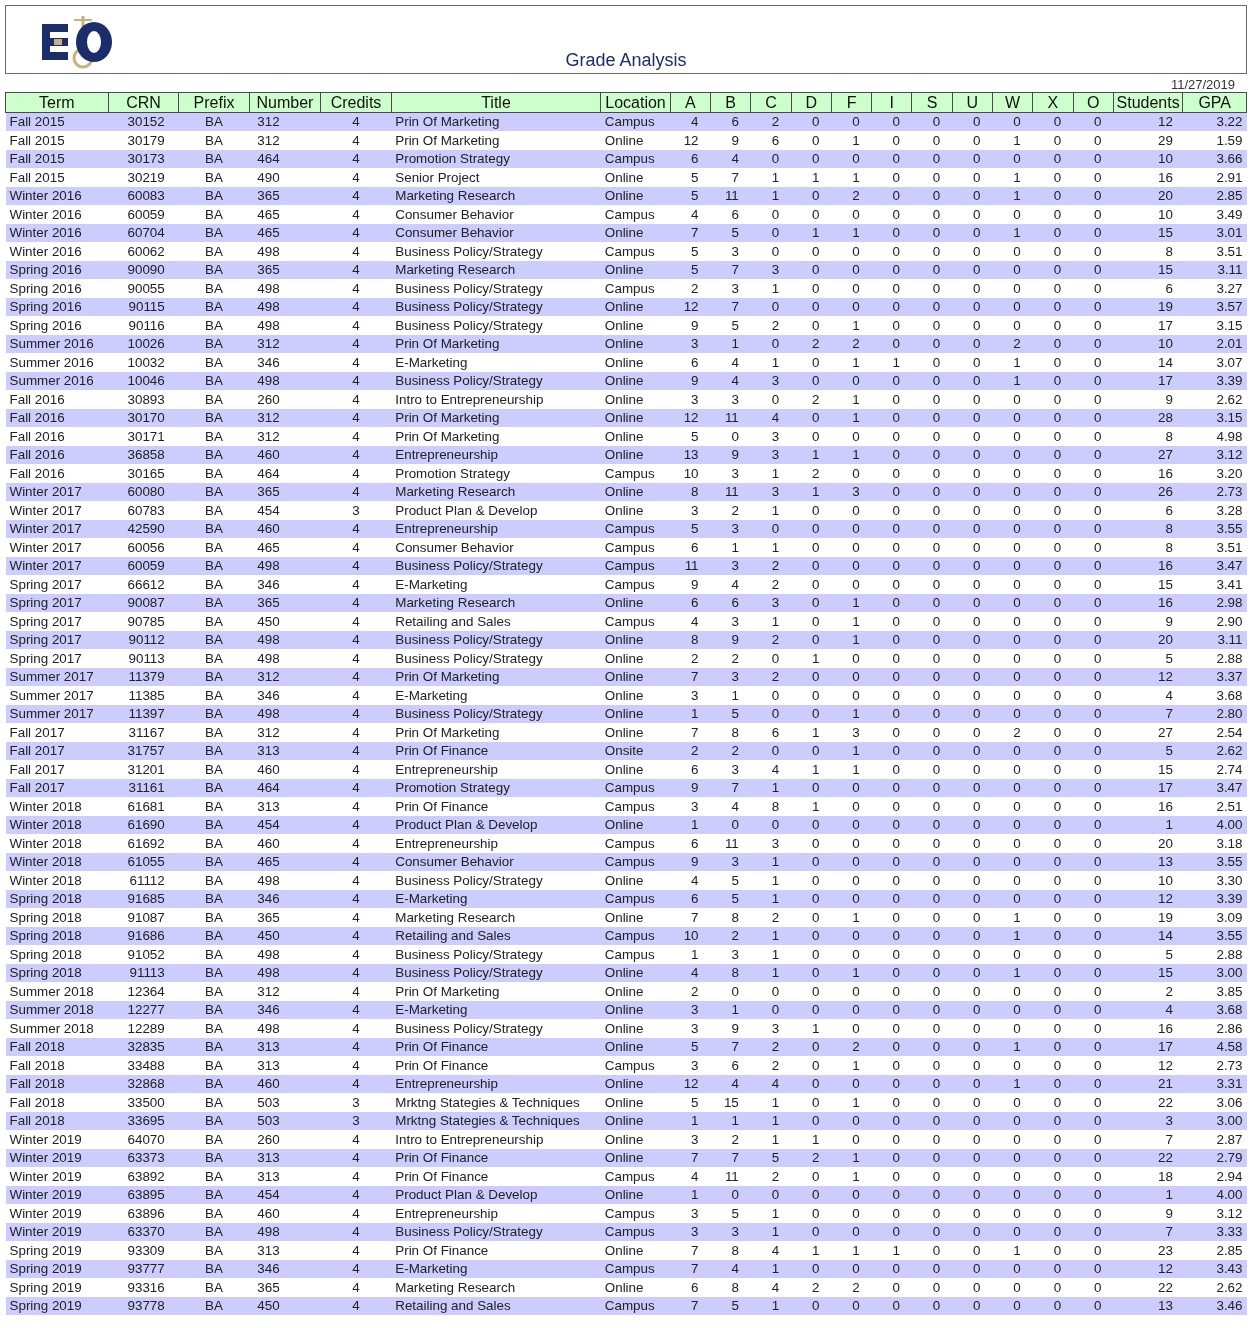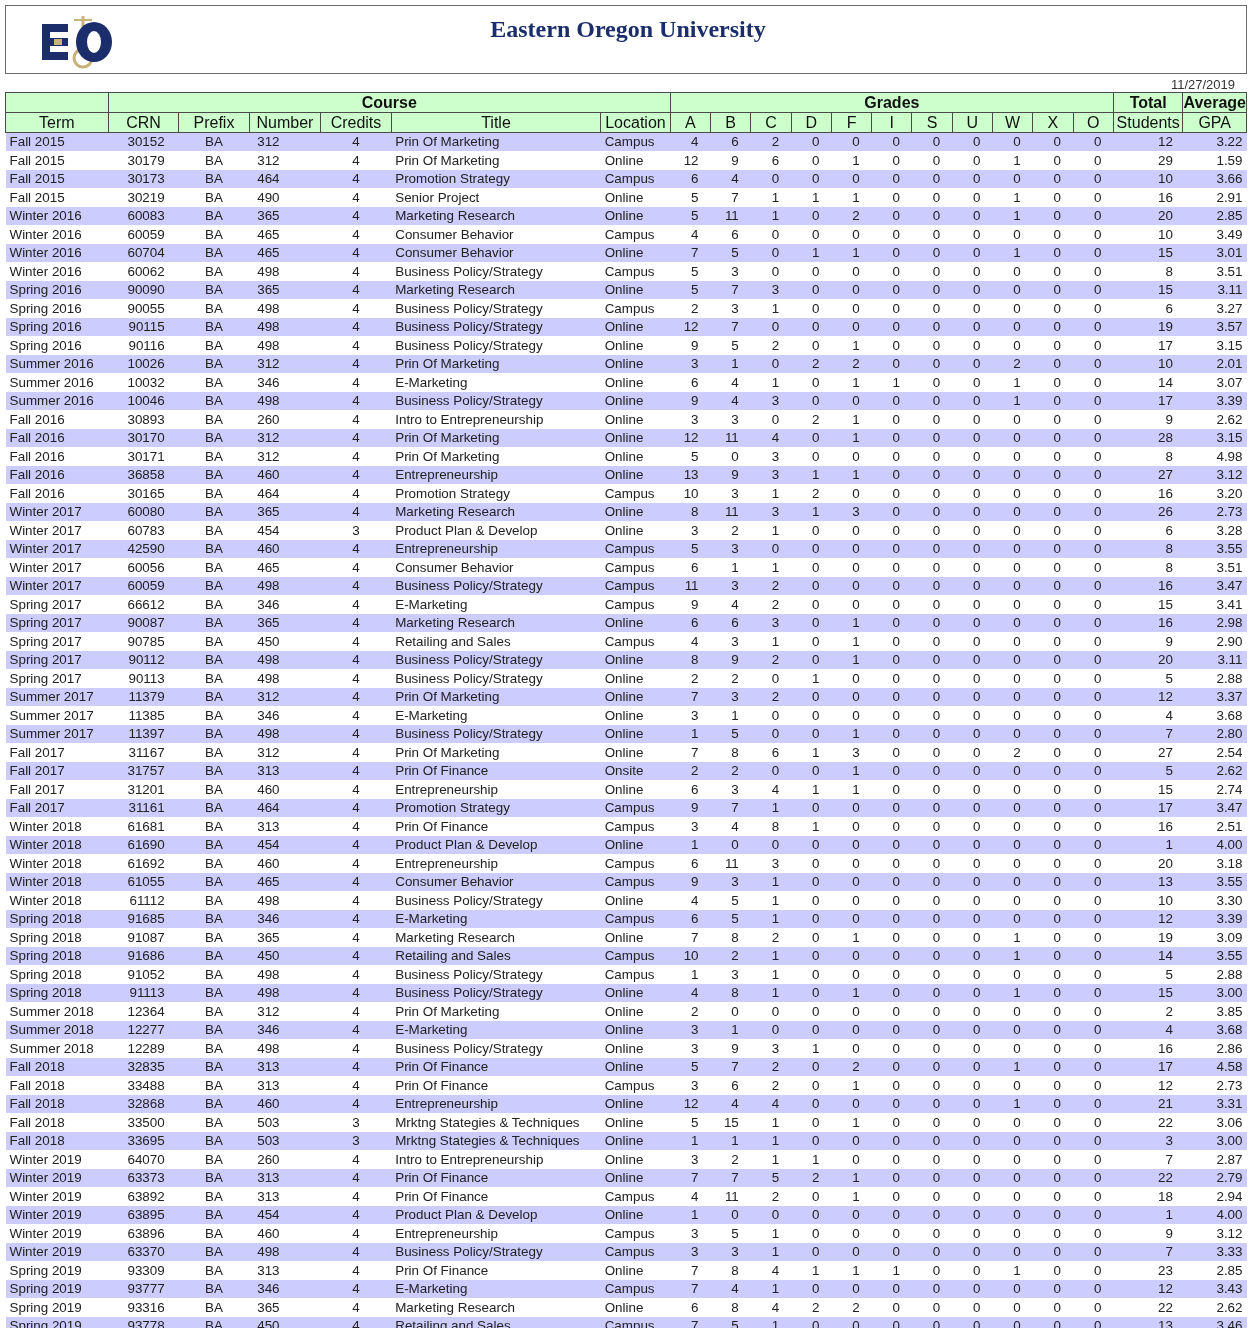--- a/index.html
+++ b/index.html
@@ -36,21 +36,21 @@
     <ellipse cx="47" cy="46" rx="9" ry="9" fill="none" stroke="#c8b27a" stroke-width="3"></ellipse>
     <line x1="47" y1="4" x2="47" y2="44" stroke="#c8b27a" stroke-width="3"></line>
     <rect x="6" y="12" width="26" height="36" fill="#1b2e6b"></rect>
     <rect x="14" y="20" width="18" height="6" fill="#fff"></rect>
     <rect x="14" y="34" width="18" height="6" fill="#fff"></rect>
     <rect x="18" y="27" width="8" height="6" fill="#c8b27a"></rect>
     <ellipse cx="58" cy="30" rx="18" ry="20" fill="#1b2e6b"></ellipse>
     <ellipse cx="58" cy="30" rx="7" ry="11" fill="#fff"></ellipse>
     <line x1="38" y1="8" x2="56" y2="8" stroke="#c8b27a" stroke-width="2"></line>
   </svg>
-  <div class="univ-title">Eastern Oregon University</div>
+  <div class="report-title">Grade Analysis</div>
 </div>
 <div class="report-date">11/27/2019</div>
 
 <table class="grades">
   <colgroup>
     <col style="width:102px">
       <col style="width:70px">
       <col style="width:70px">
       <col style="width:71px">
       <col style="width:70px">
@@ -64,27 +64,20 @@
     <col style="width:40px">
       <col style="width:40px">
       <col style="width:40px">
       <col style="width:40px">
       <col style="width:40px">
       <col style="width:40px">
     <col style="width:69px">
       <col style="width:63px">
   </colgroup>
   <thead>
-    <tr>
-      <th></th>
-      <th class="grp" colspan="6">Course</th>
-      <th class="grp" colspan="11">Grades</th>
-      <th class="grp">Total</th>
-      <th class="grp">Average</th>
-    </tr>
     <tr id="col-header-row">
         <th>Term</th>
         <th>CRN</th>
         <th>Prefix</th>
         <th>Number</th>
         <th>Credits</th>
         <th>Title</th>
         <th>Location</th>
         <th>A</th>
         <th>B</th>

